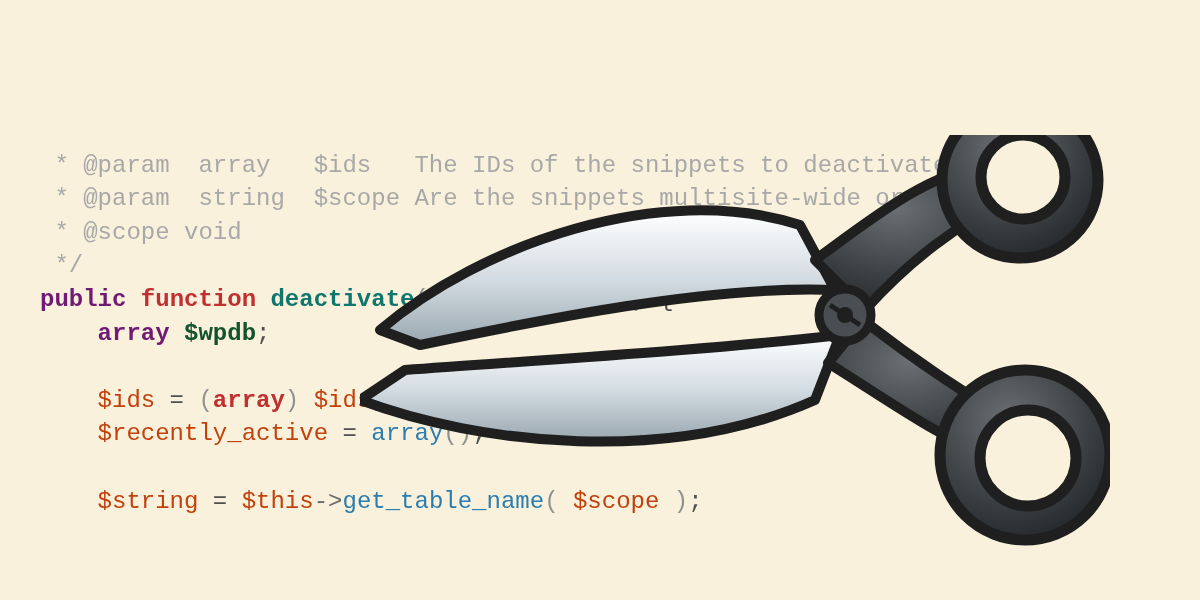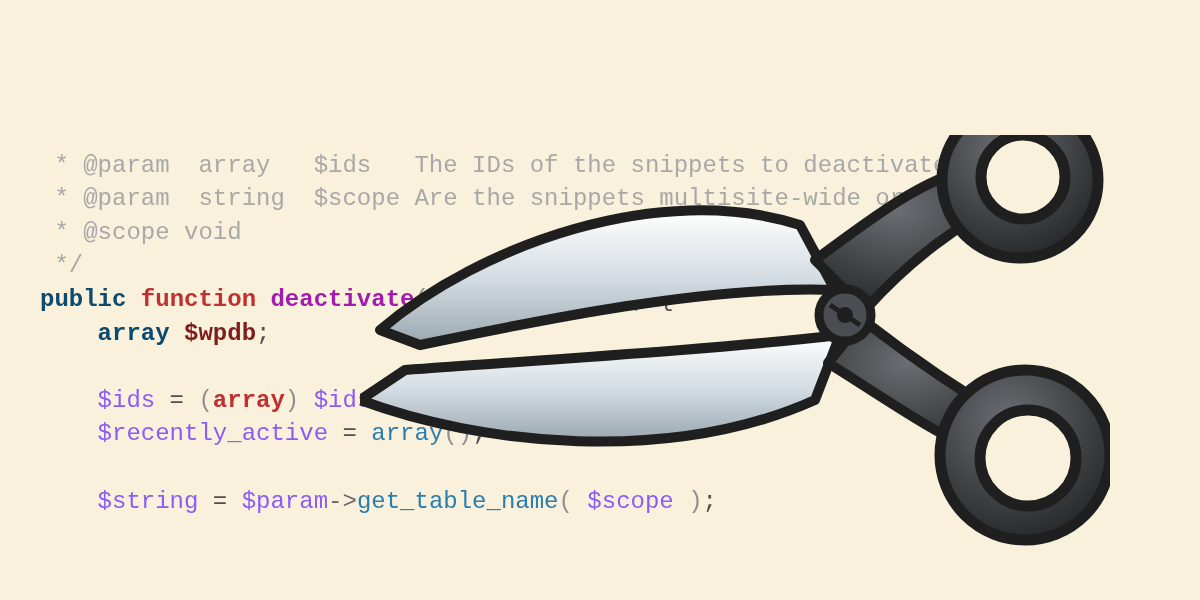--- a/index.html
+++ b/index.html
@@ -13,25 +13,25 @@
     overflow: hidden;
     position: relative;
   }
   .code-area {
     position: absolute;
     top: 115px;
     left: 40px;
     white-space: pre;
   }
   .comment   { color: #a8a8a8; }
-  .kw        { color: #0c4a6e; font-weight: bold; }
+  .kw        { color: #701a75; font-weight: bold; }
   .kw-f      { color: #c03030; font-weight: bold; font-family: Liberation Mono, monospace; }
-  .fn-name   { color: #a21caf; font-weight: bold; }
-  .var       { color: #7f1d1d; font-weight: bold; }
-  .var2      { color: #8b5cf6; margin-top: 32px; }
+  .fn-name   { color: #0f766e; font-weight: bold; }
+  .var       { color: #14532d; font-weight: bold; }
+  .var2      { color: #c2410c; margin-top: 32px; }
   .paren     { color: #909090; }
   .punct     { color: #505050; }
   .cast      { color: #c03030; font-weight: bold; }
   .callfn    { color: #2a7db0; }
   .arrow     { color: #6a6a6a; }
   .scissors-wrap {
     position: absolute;
     left: 360px;
     top: 135px;
     width: 750px;
@@ -47,21 +47,21 @@
 <span class="comment"> * @param  array   $ids   The IDs of the snippets to deactivate</span>
 <span class="comment"> * @param  string  $scope Are the snippets multisite-wide or site-wide?</span>
 <span class="comment"> * @scope void</span>
 <span class="comment"> */</span>
 <span><span class="kw">public</span> <span class="kw-f">function</span> <span class="fn-name">deactivate</span><span class="paren">(</span><span class="var2"> $ids</span><span class="punct">,</span><span class="var2"> $scope</span><span class="paren"> )</span><span class="punct"> {</span></span>
 <span><span>    </span><span class="kw">array</span><span class="var"> $wpdb</span><span class="punct">;</span></span>
 
 <span><span>    </span><span class="var2">$ids</span><span class="punct"> = </span><span class="paren">(</span><span class="cast">array</span><span class="paren">)</span><span class="var2"> $ids</span><span class="punct">;</span></span>
 <span><span>    </span><span class="var2">$recently_active</span><span class="punct"> = </span><span class="callfn">array</span><span class="paren">(</span><span class="paren">)</span><span class="punct">;</span></span>
 
-<span><span>    </span><span class="var2">$string</span><span class="punct"> = </span><span class="var2">$param</span><span class="arrow">-&gt;</span><span class="callfn">get_table_name</span><span class="paren">(</span><span class="var2"> $scope </span><span class="paren">)</span><span class="punct">;</span></span>
+<span><span>    </span><span class="var2">$string</span><span class="punct"> = </span><span class="var2">$this</span><span class="arrow">-&gt;</span><span class="callfn">get_table_name</span><span class="paren">(</span><span class="var2"> $scope </span><span class="paren">)</span><span class="punct">;</span></span>
 </div>
 
 <div class="scissors-wrap">
   <svg viewBox="0 0 750 420">
     <defs>
       <linearGradient id="bladeG" x1="0" y1="0" x2="0" y2="1">
         <stop offset="0%" stop-color="#ffffff"></stop>
         <stop offset="50%" stop-color="#d4dde3"></stop>
         <stop offset="100%" stop-color="#9aa7b0"></stop>
       </linearGradient>

